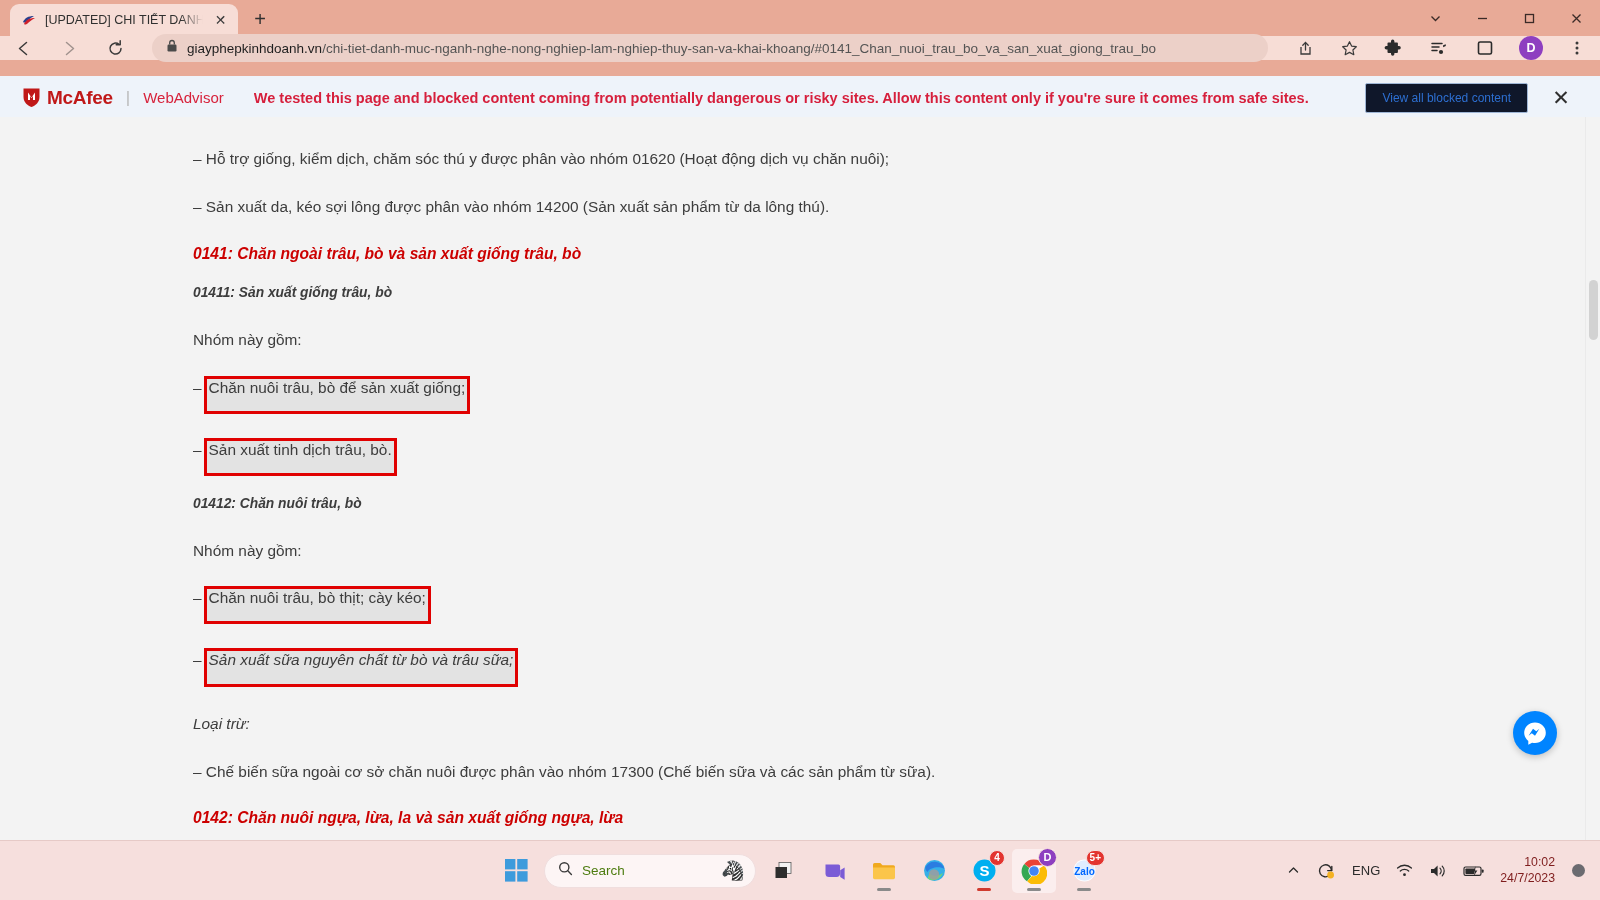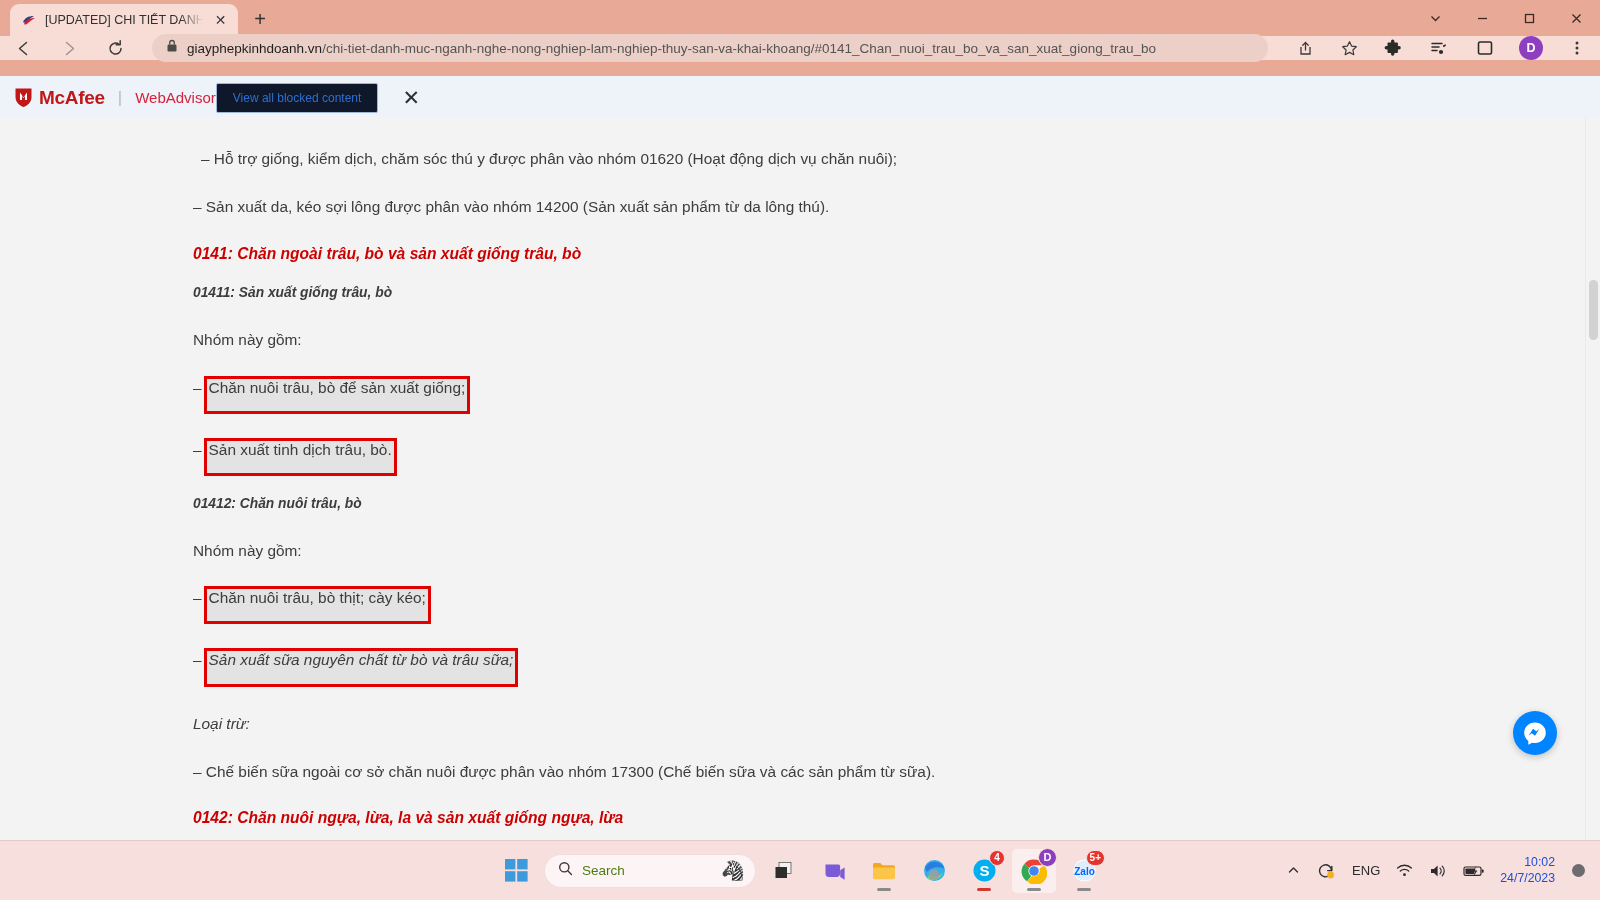--- a/index.html
+++ b/index.html
@@ -83,21 +83,21 @@
     width: 24px; height: 24px; border-radius: 50%;
     background: #8e3fc0; color: #fff; font-size: 12.5px;
     display: flex; align-items: center; justify-content: center;
     font-weight: 600; flex: 0 0 24px; margin: 0 3px;
   }
 
   
   .mcafee {
     position: absolute; top: 76px; left: 0; right: 0; height: 44px;
     background: #eef3fa;
-    display: flex; align-items: center; padding: 0 14px;
+    display: flex; align-items: center; padding: 0 22px;
     border-bottom: 1px solid #d7dde6;
   }
   .mcafee-logo { display: flex; align-items: center; gap: 6px; flex: 0 0 auto; }
   .mc-shield { width: 19px; height: 21px; }
   .mc-word { font-size: 19px; font-weight: 700; color: #c01818; letter-spacing: -0.3px; }
   .mc-sep { color: #b9b9b9; font-size: 17px; margin: 0 7px; font-weight: 300; }
   .mc-sub { font-size: 15px; color: #d7223b; }
   .mcafee-msg {
     flex: 1 1 auto; font-size: 14.5px; font-weight: 700; color: #d61f3c;
     margin-left: 30px; white-space: nowrap; overflow: hidden;
@@ -206,21 +206,21 @@
   .tray {
     position: absolute; right: 8px; display: flex; align-items: center; gap: 2px;
     height: 60px;
   }
   .tray-item {
     height: 38px; padding: 0 7px; display: flex; align-items: center; justify-content: center;
     color: #2b2b2b; font-size: 13px; border-radius: 4px;
   }
   .clock {
     display: flex; flex-direction: column; align-items: flex-end;
-    font-size: 12.3px; color: #1d4ed8; line-height: 1.28; padding: 0 8px 0 6px;
+    font-size: 12.3px; color: #7f1d1d; line-height: 1.28; padding: 0 8px 0 6px;
   }
   .notif-dot { width: 13px; height: 13px; border-radius: 50%; background: #6b6b70; }
 </style>
 </head>
 <body>
 
 <div class="browser">
 
   <div class="tabstrip">
     <div class="tab">
@@ -331,31 +331,32 @@
       <span class="mc-shield">
         <svg width="19" height="21" viewBox="0 0 19 21">
           <path d="M1.5 1.5 H17.5 V10 C17.5 15.5 13 19 9.5 20 C6 19 1.5 15.5 1.5 10 Z" fill="#c01818"></path>
           <path d="M6 5.5 L9.5 10.5 L13 5.5 L13 13 L11 13 L11 9 L9.5 11.2 L8 9 L8 13 L6 13 Z" fill="#ffffff"></path>
         </svg>
       </span>
       <span class="mc-word">McAfee</span>
       <span class="mc-sep">|</span>
       <span class="mc-sub">WebAdvisor</span>
     </div>
+    <div class="mcafee-msg">We tested this page and blocked content coming from potentially dangerous or risky sites. Allow this content only if you're sure it comes from safe sites.</div>
     <div class="mcafee-btn">View all blocked content</div>
     <div class="mcafee-x">✕</div>
   </div>
 
   <div class="viewport">
     <div class="page">
       <div class="cutoff">
         <div class="para italic">Loại trừ:</div>
       </div>
       <div id="blocks">
-          <div class="para" style="margin: 26px 8px 0px;">– Hỗ trợ giống, kiểm dịch, chăm sóc thú y được phân vào nhóm 01620 (Hoạt động dịch vụ chăn nuôi);</div>
+          <div class="para" style="margin: 26px 0px 0px;">– Hỗ trợ giống, kiểm dịch, chăm sóc thú y được phân vào nhóm 01620 (Hoạt động dịch vụ chăn nuôi);</div>
           <div class="para" style="margin: 26px 0px 0px;">– Sản xuất da, kéo sợi lông được phân vào nhóm 14200 (Sản xuất sản phẩm từ da lông thú).</div>
           <div class="para heading-red" style="margin: 24px 0px 0px;">0141: Chăn ngoài trâu, bò và sản xuất giống trâu, bò</div>
           <div class="para subcode" style="margin: 18px 0px 16px;">01411: Sản xuất giống trâu, bò</div>
           <div class="para" style="margin: 26px 0px 0px;">Nhóm này gồm:</div>
           <div class="para" style="margin: 24px 0px 0px;"><span class="dash">– </span><span class="hl" style="border-color: rgb(224, 0, 0);">Chăn nuôi trâu, bò để sản xuất giống;</span></div>
           <div class="para" style="margin: 24px 0px 0px;"><span class="dash">– </span><span class="hl" style="border-color: rgb(224, 0, 0);">Sản xuất tinh dịch trâu, bò.</span></div>
           <div class="para subcode" style="margin: 18px 0px 0px;">01412: Chăn nuôi trâu, bò</div>
           <div class="para" style="margin: 26px 0px 0px;">Nhóm này gồm:</div>
           <div class="para" style="margin: 24px 0px 0px;"><span class="dash">– </span><span class="hl" style="border-color: rgb(224, 0, 0);">Chăn nuôi trâu, bò thịt; cày kéo;</span></div>
           <div class="para" style="margin: 24px 0px 0px;"><span class="dash">– </span><span class="hl" style="border-color: rgb(224, 0, 0); font-style: italic;">Sản xuất sữa nguyên chất từ bò và trâu sữa;</span></div>

